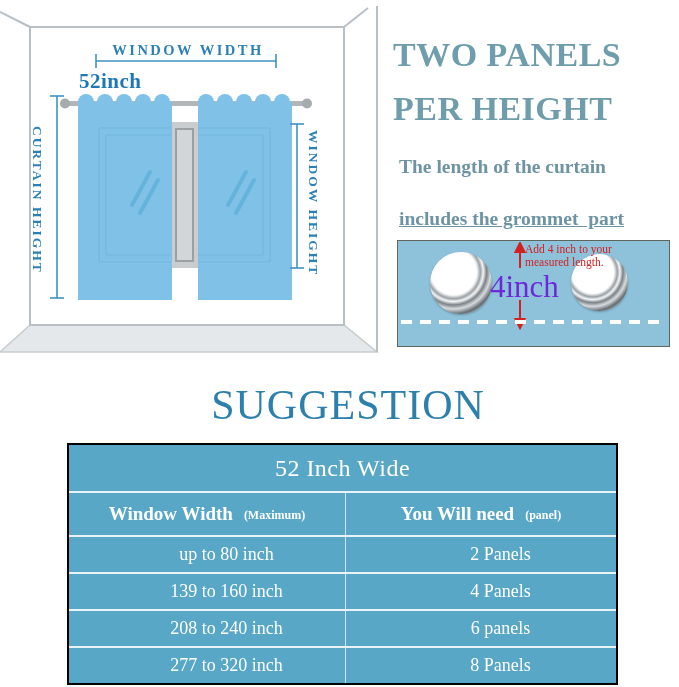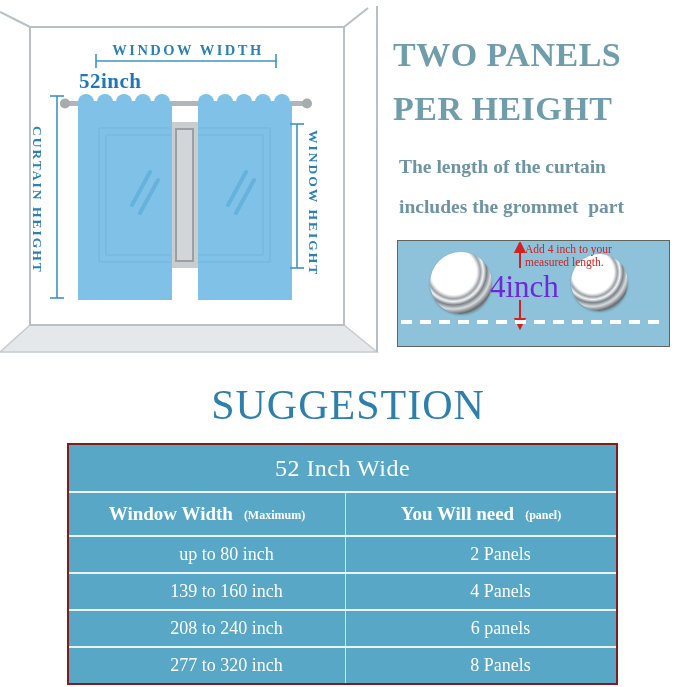--- a/index.html
+++ b/index.html
@@ -20,21 +20,21 @@
 
   
   .pkg-title{position:absolute;left:393px;width:286px;text-align:left;
              font-weight:bold;font-size:34px;color:#6f9dac;letter-spacing:.5px;
              white-space:nowrap;}
   .pkg-title.l1{top:36px;}
   .pkg-title.l2{top:90px;}
   .pkg-note{position:absolute;left:399px;font-weight:bold;font-size:19.5px;
             color:#6e93a3;white-space:pre;}
   .pkg-note.l1{top:156px;}
-  .pkg-note.l2{top:196px;}
+  .pkg-note.l2{top:208px;text-decoration:underline;}
 
   
   .grom-panel{position:absolute;left:397px;top:240px;width:273px;height:107px;
               background:#8dc2da;border:1px solid rgba(85,85,70,.85);
               box-sizing:border-box;}
   .grommet{position:absolute;border-radius:50%;
     background:radial-gradient(circle at 38% 32%,
       #ffffff 0 40%, #e8ebed 42%, #9aa1a6 47%, #f2f4f5 52%, #7c8388 58%,
       #d7dbde 65%, #666d72 74%, #b9bec2 83%, #585f64 92%, #9aa1a6 100%);
     box-shadow:0 1px 2px rgba(0,0,0,.25);}
@@ -47,21 +47,21 @@
             color:#d32020;z-index:3;}
   .dash-line{position:absolute;left:3px;right:3px;top:79px;height:4px;
              background:repeating-linear-gradient(90deg,#ffffff 0 11px,transparent 11px 19px);}
 
   
   .suggestion-heading{position:absolute;left:120px;top:381px;width:456px;
       text-align:center;font-weight:normal;font-size:42px;color:#2e80ac;
       letter-spacing:1px;}
 
   .table{position:absolute;left:67px;top:443px;width:551px;background:#58a7c6;
-         border:2px solid #7f1d1d;box-sizing:border-box;color:#ffffff;}
+         border:2px solid #000000;box-sizing:border-box;color:#ffffff;}
   .t-title{height:46px;display:flex;align-items:center;justify-content:center;
            font-size:24px;letter-spacing:.5px;}
   .t-row{display:grid;grid-template-columns:276px 1fr;border-top:2px solid #e9f3f8;}
   .t-cell{display:flex;align-items:center;justify-content:center;font-size:18px;}
   .t-cell + .t-cell{border-left:1px solid #cfe4ed;}
   .t-head .t-cell{height:42px;font-weight:bold;font-size:19px;}
   .t-data .t-cell{height:35px;padding-left:39px;}
   .t-sub{font-size:12px;font-weight:bold;margin-left:11px;margin-top:3px;}
 </style>
 </head>

